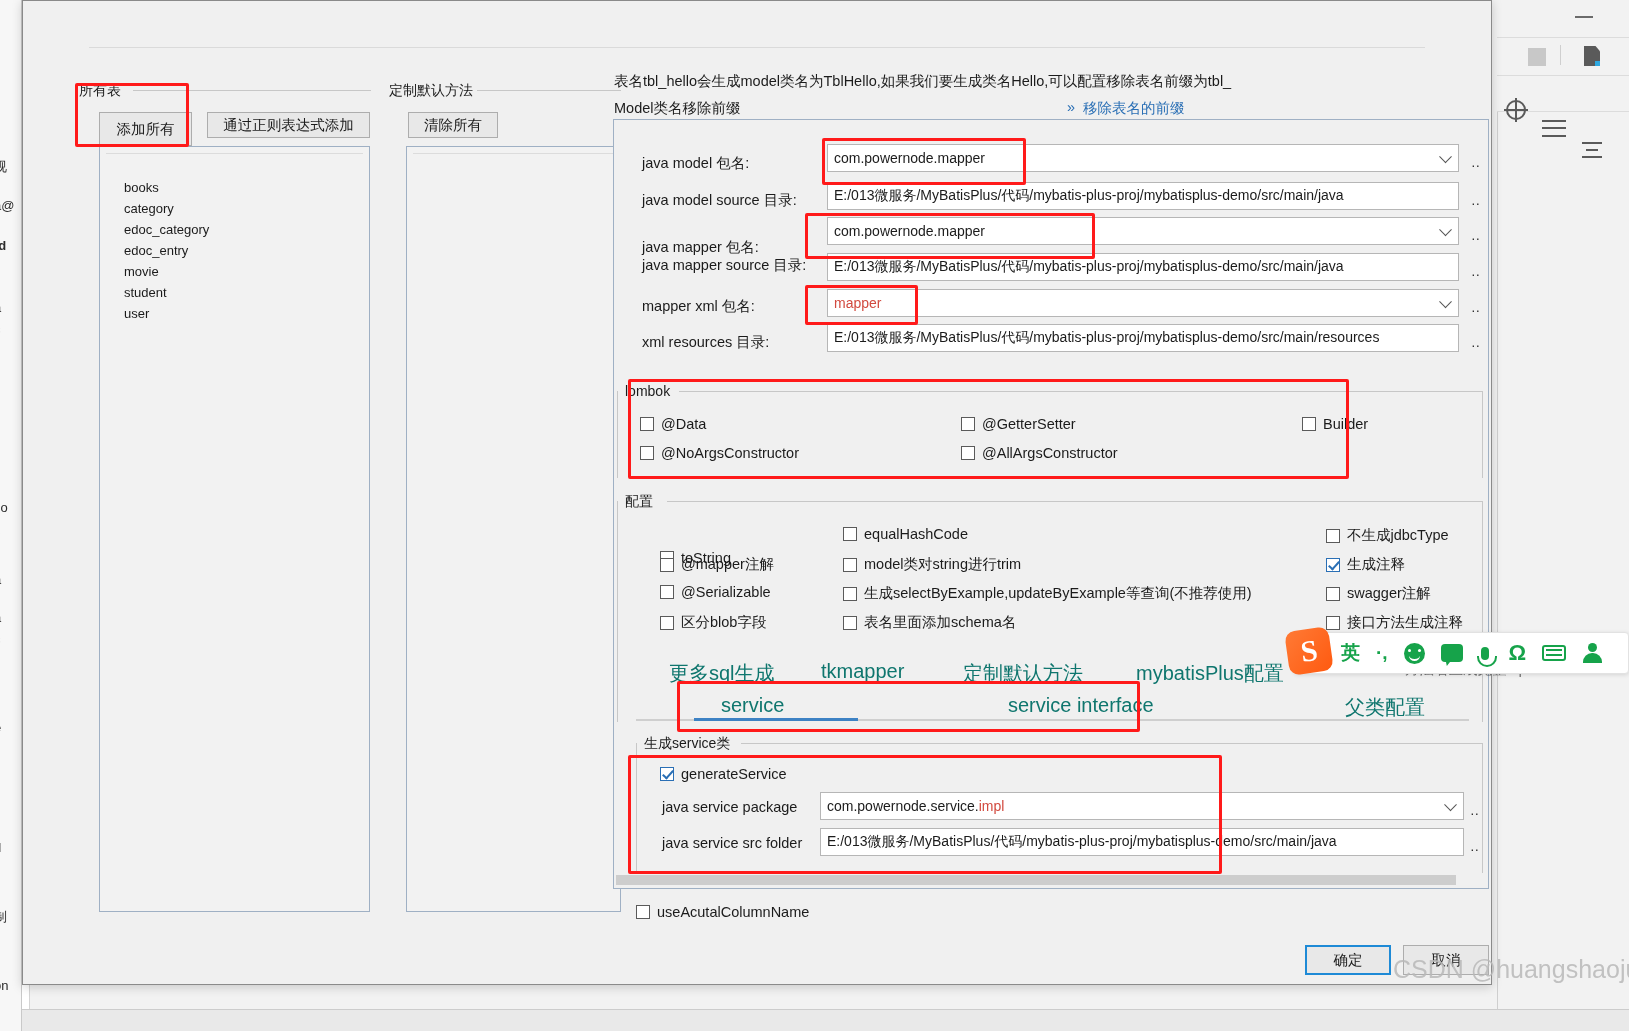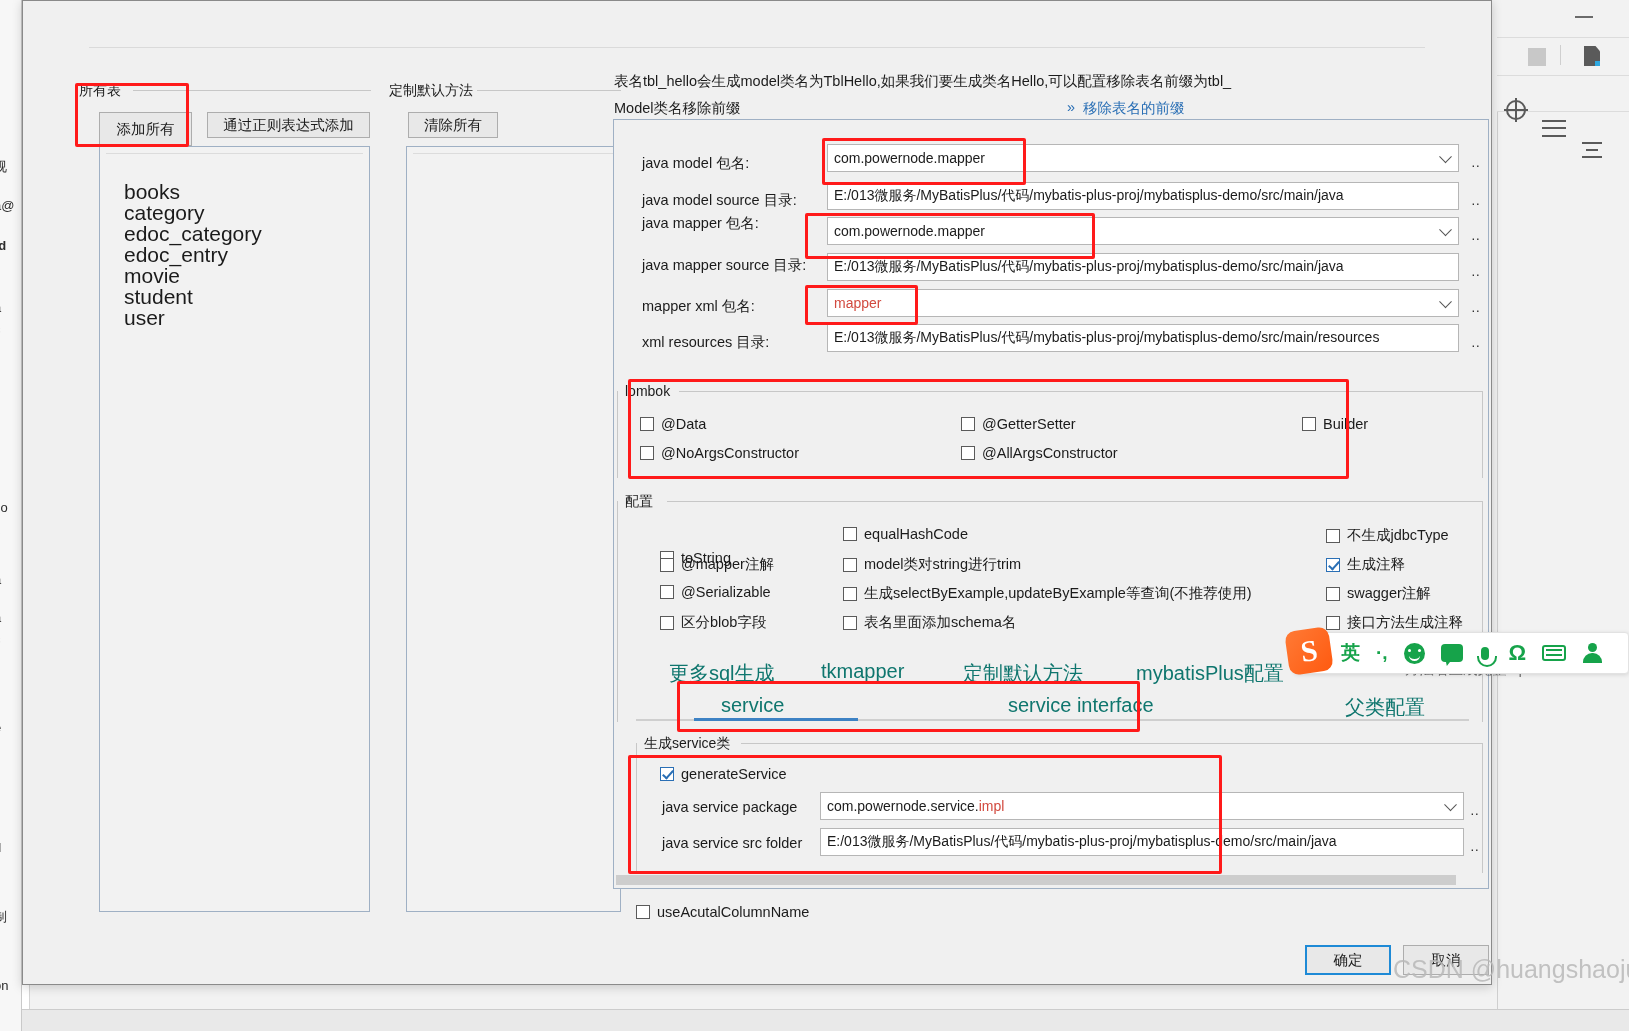--- a/index.html
+++ b/index.html
@@ -133,21 +133,21 @@
 
   
   .listpane {
     position: absolute; background: #f2f2f2; border: 1px solid #9fb0c4;
     overflow: hidden;
   }
   .listpane .inner-line {
     position: absolute; left: 6px; right: 6px; top: 6px; height: 1px; background:#dcdcdc;
   }
   .listitem {
-    position: absolute; left: 24px; font-size: 21px; color: #1b1b1b;
+    position: absolute; left: 24px; font-size: 13px; color: #1b1b1b;
     white-space: nowrap; cursor: default;
   }
 
   
   .flabel {
     position: absolute; font-size: 14.5px; color: #1b1b1b; white-space: nowrap;
   }
   .finput {
     position: absolute; background: #ffffff; border: 1px solid #b6b6b6;
     font-size: 14px; color: #1b1b1b; padding: 0 6px;
@@ -372,21 +372,21 @@
       <span class="chev"></span>
     </div>
     <div class="dotbtn" style="left:1443px; top:143px; height:28px;">..</div>
 
     <div class="flabel" style="left:619px; top:190px;">java model source 目录:</div>
     <div class="finput" style="left:804px; top:181px; width:632px; height:28px;">
       <span>E:/013微服务/MyBatisPlus/代码/mybatis-plus-proj/mybatisplus-demo/src/main/java</span>
     </div>
     <div class="dotbtn" style="left:1443px; top:181px; height:28px;">..</div>
 
-    <div class="flabel" style="left:619px; top:213px;">java mapper 包名:</div>
+    <div class="flabel" style="left:619px; top:237px;">java mapper 包名:</div>
     <div class="finput combo" style="left:804px; top:216px; width:632px; height:28px;">
       <span>com.powernode.mapper</span>
       <span class="chev"></span>
     </div>
     <div class="dotbtn" style="left:1443px; top:216px; height:28px;">..</div>
 
     <div class="flabel" style="left:619px; top:255px;">java mapper source 目录:</div>
     <div class="finput" style="left:804px; top:252px; width:632px; height:28px;">
       <span>E:/013微服务/MyBatisPlus/代码/mybatis-plus-proj/mybatisplus-demo/src/main/java</span>
     </div>

